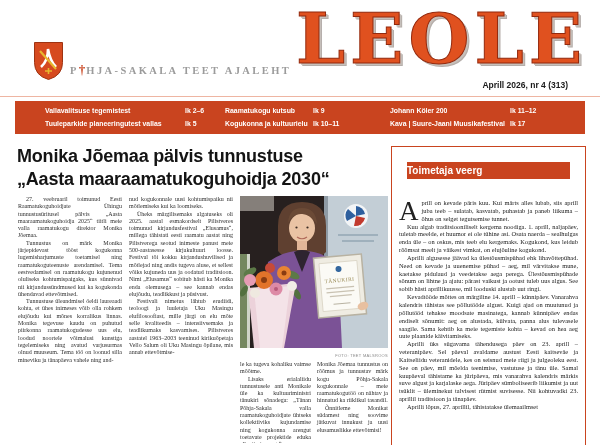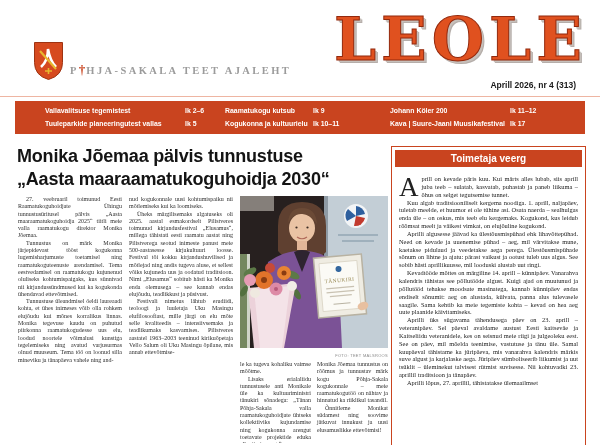--- a/index.html
+++ b/index.html
@@ -11,27 +11,27 @@
   .crest{position:absolute;left:33px;top:41px;}
   .tagline{
     position:absolute;left:70px;top:62px;
     font-family:"Liberation Serif",serif;font-weight:bold;
     font-size:10.5px;letter-spacing:2.4px;color:#9b9b9b;
   }
   .tagline .dagger{color:#c9441f;font-size:13px;letter-spacing:1px;}
   .logo{
     position:absolute;right:13px;top:3px;
     font-family:"DejaVu Serif",serif;font-weight:bold;
-    font-size:60px;line-height:72px;letter-spacing:5px;
+    font-size:70px;line-height:72px;letter-spacing:5px;
     color:#e0511f;
     -webkit-text-stroke:1px #93290d;
     text-shadow:2px 2px 0 #c7c0bb,3px 3px 0 #b5aeaa;
   }
   .issue{
-    position:absolute;right:24px;top:80px;
+    position:absolute;right:32px;top:80px;
     font-family:"Liberation Sans",sans-serif;font-weight:bold;
     font-size:8.5px;color:#1a1a1a;
   }
   .header-rule{position:absolute;left:0;right:0;top:96px;height:1px;background:#eeb5a2;}
   
   .tocbar{
     position:absolute;left:15px;right:15px;top:101px;height:33px;
     background:#c9441f;color:#fff;box-sizing:border-box;
     display:flex;align-items:center;padding:0 20px 0 30px;
     font-family:"Liberation Sans",sans-serif;font-weight:bold;
@@ -64,21 +64,21 @@
   .subcols{display:flex;gap:6px;margin-top:3px;height:82px;overflow:hidden;}
   .scol{width:71px;flex:none;font-size:6px;line-height:7.3px;
     text-align:justify;color:#2e2e2e;}
   
   .sidebar{
     position:absolute;left:391px;top:146px;width:195px;height:299px;
     box-sizing:border-box;border:1px solid #c9441f;border-bottom:none;
     background:#fff;overflow:hidden;
   }
   .sidebar-title{
-    margin:3px;background:#c9441f;color:#fff;text-align:center;
+    margin:15px;background:#c9441f;color:#fff;text-align:left;
     font-family:"Liberation Sans",sans-serif;font-weight:bold;
     font-size:10px;line-height:17px;
   }
   .sidebar-body{
     padding:5px 7px 0 7px;font-size:6.4px;line-height:7.85px;
     text-align:justify;color:#222;
   }
   .sidebar-body p{margin:0;text-indent:8px;}
   .sidebar-body p.lead{text-indent:0;}
   .dropcap{

